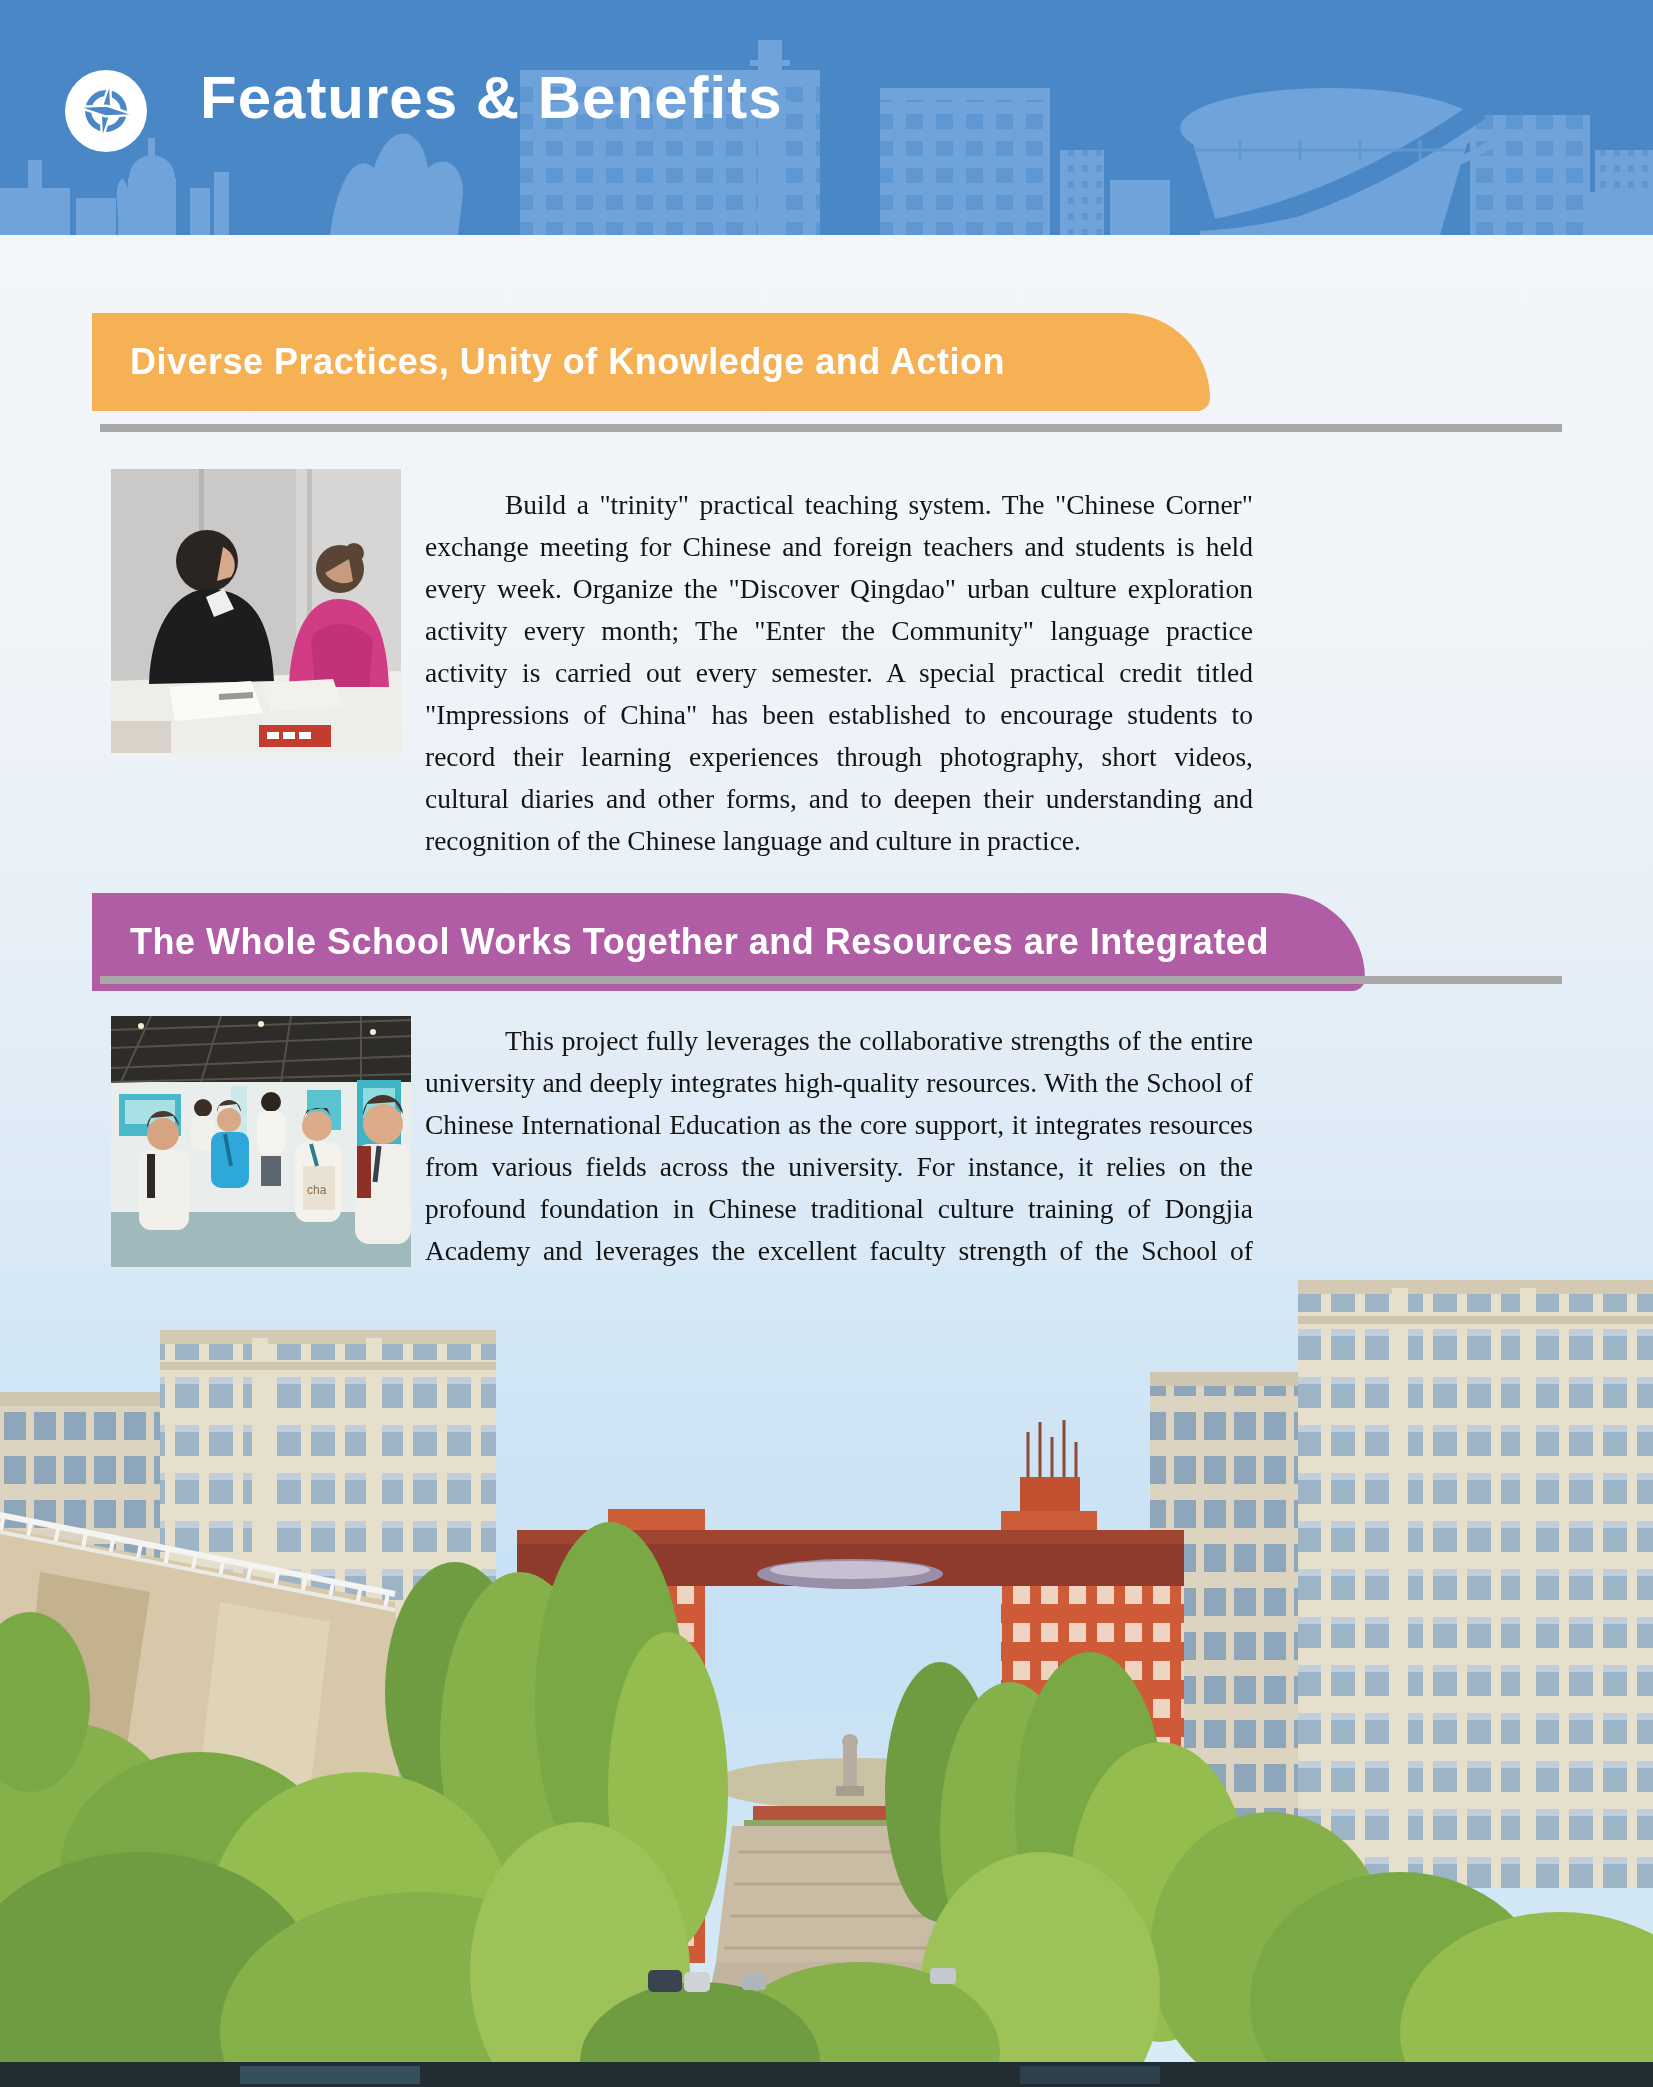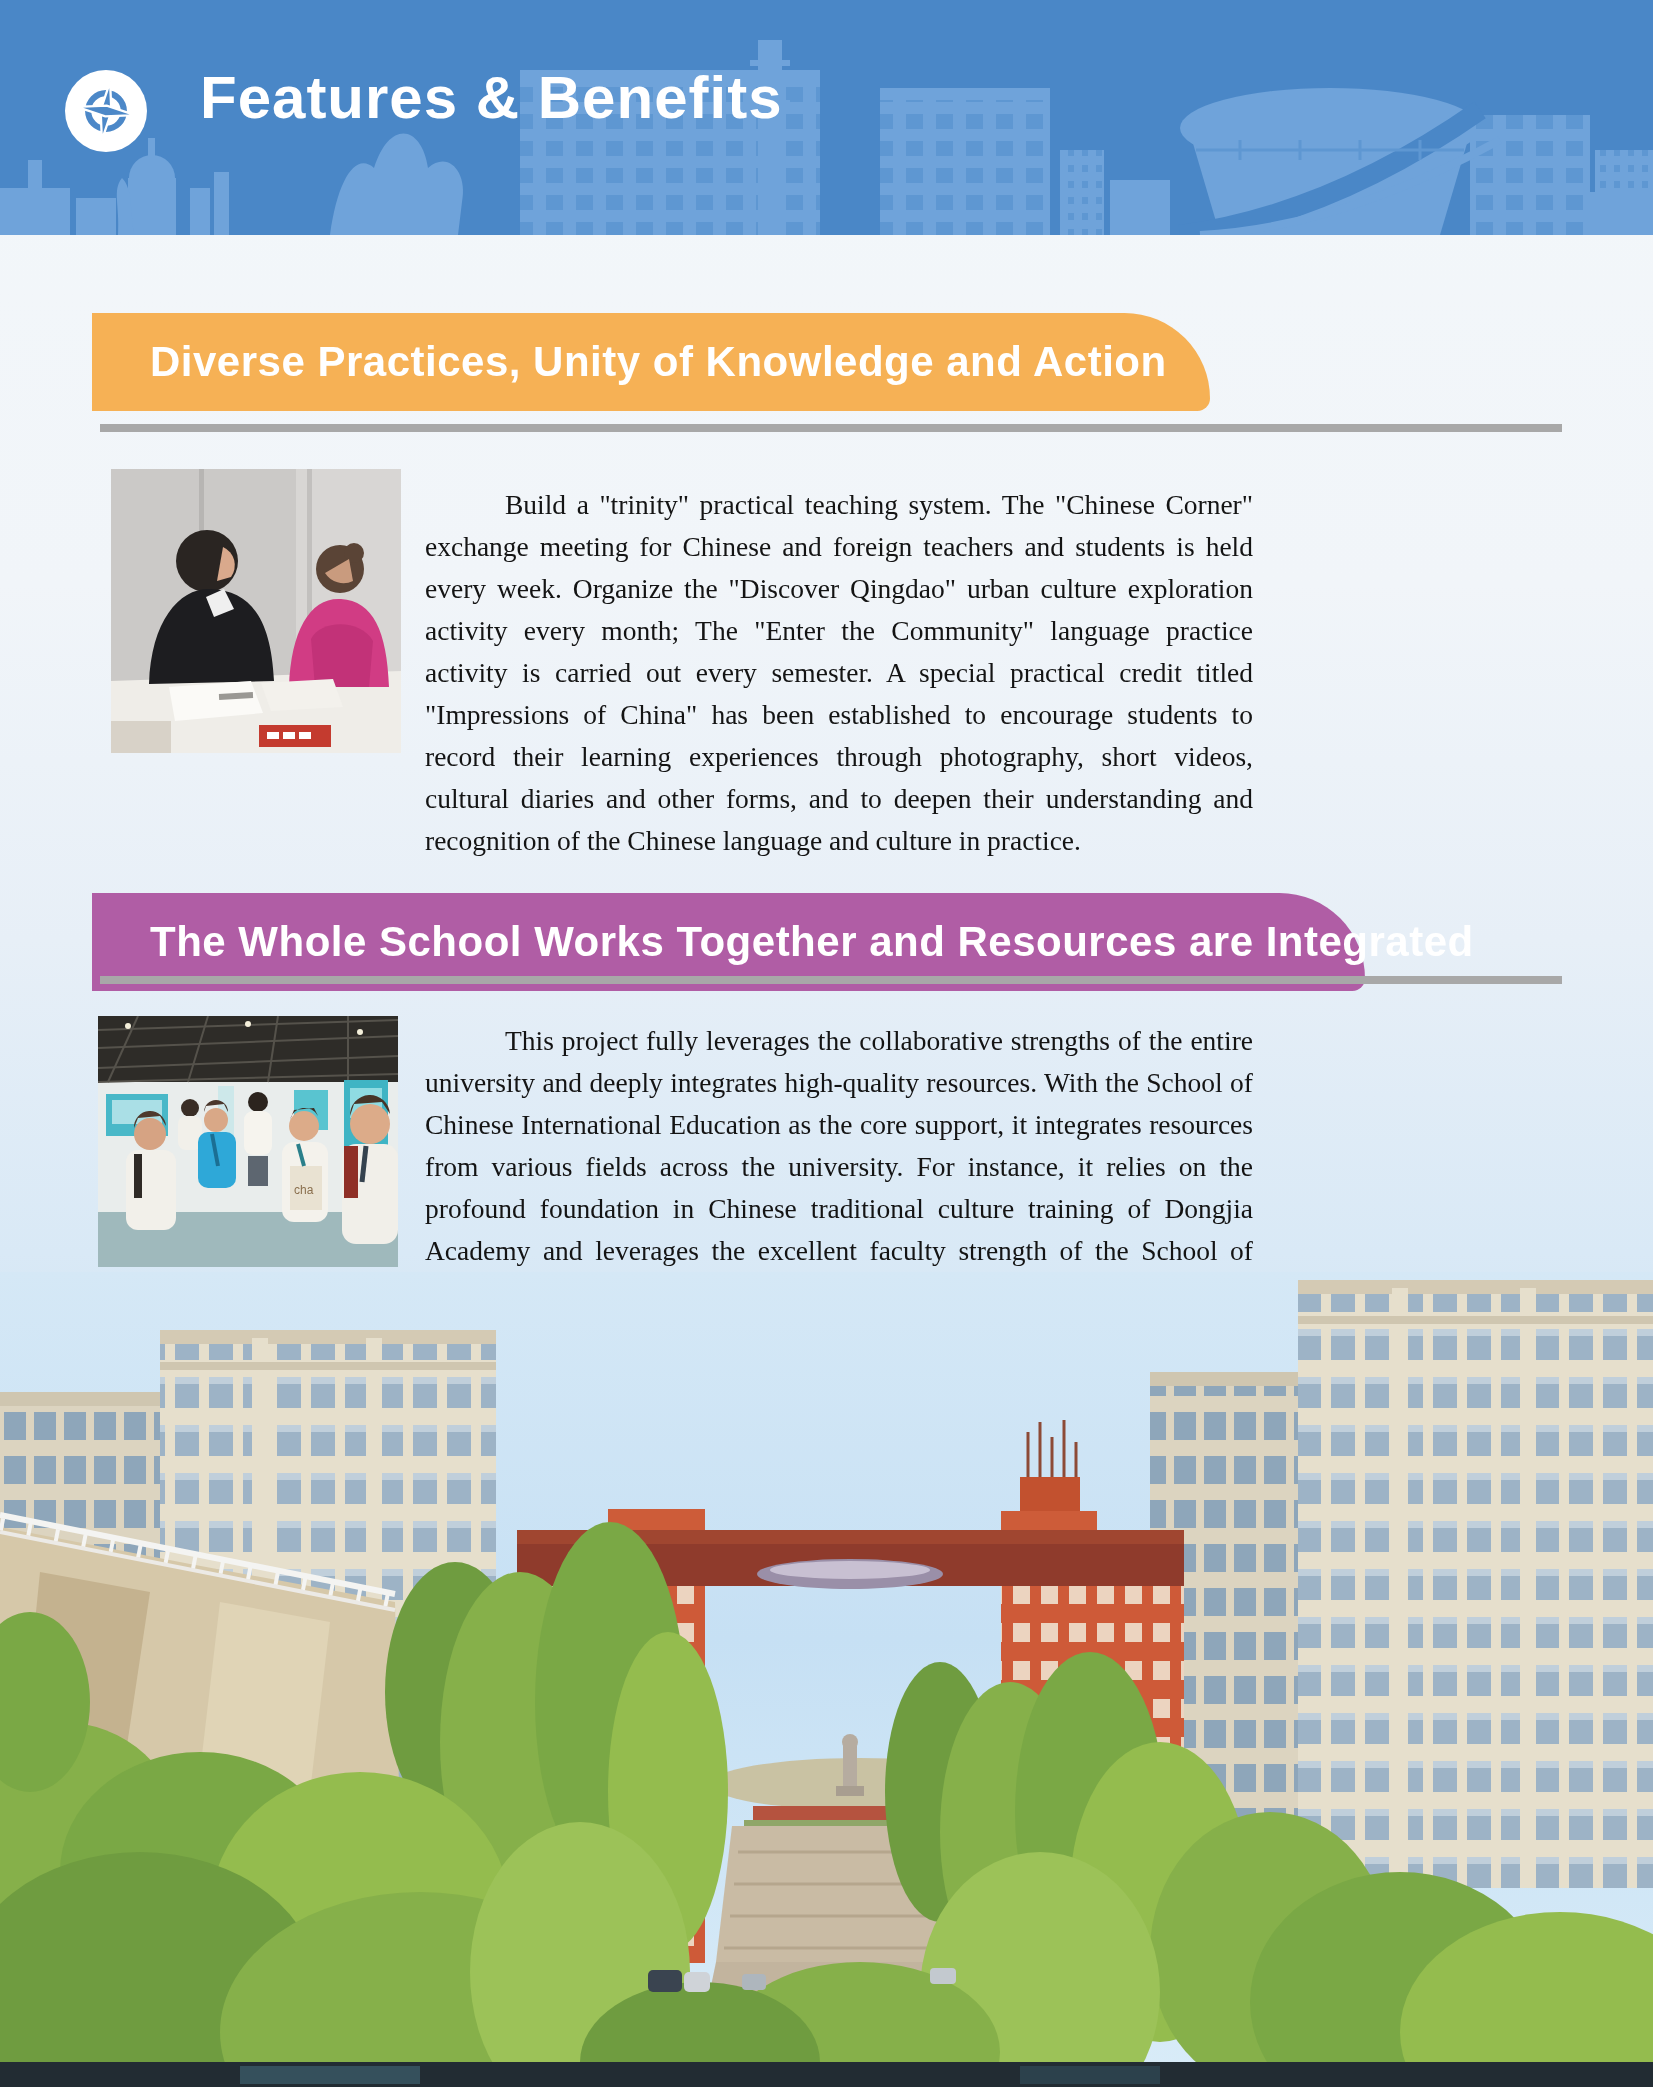--- a/index.html
+++ b/index.html
@@ -9,36 +9,36 @@
     background:linear-gradient(180deg,#f3f7fa 0%,#f1f5f9 28%,#e7eff7 45%,#d9e9f6 60%,#cfe3f3 70%,#cfe3f3 100%);
   }
   .abs{position:absolute;}
   
   .header{left:0;top:0;width:1653px;height:235px;background:#4a87c7;}
   .header-skyline{left:0;bottom:0;width:1653px;height:235px;}
   .logo-badge{left:65px;top:70px;width:82px;height:82px;background:#ffffff;border-radius:50%;
     display:flex;align-items:center;justify-content:center;}
   .page-title{left:200px;top:63px;color:#ffffff;font-size:60px;font-weight:700;letter-spacing:1px;}
   
-  .banner{height:98px;display:flex;align-items:center;padding-left:58px;
-    color:#ffffff;font-size:42px;font-weight:600;letter-spacing:.5px;
+  .banner{height:98px;display:flex;align-items:center;padding-left:38px;
+    color:#ffffff;font-size:36px;font-weight:600;letter-spacing:.5px;
     border-radius:0 95px 14px 0;box-sizing:border-box;white-space:nowrap;}
   .banner-1{left:92px;top:313px;width:1118px;background:#f6b155;}
   .banner-2{left:92px;top:893px;width:1273px;background:#b05da5;}
   .rule{left:100px;width:1462px;height:8px;background:#a8a8a8;}
   .rule-1{top:424px;}
   .rule-2{top:976px;}
   
   .para{font-family:"Liberation Serif","DejaVu Serif",serif;color:#141414;
     font-size:27.5px;line-height:42px;text-align:justify;text-indent:80px;}
   .para-1{left:425px;top:484px;width:828px;}
   .para-2{left:425px;top:1020px;width:828px;}
   .photo{overflow:hidden;}
   .photo-1{left:111px;top:469px;width:290px;height:284px;}
-  .photo-2{left:98px;top:1016px;width:300px;height:251px;}
+  .photo-2{left:111px;top:1016px;width:300px;height:251px;}
   
   .campus{left:0;top:1272px;width:1653px;height:815px;}
   svg{display:block;}
 </style>
 </head>
 <body>
 
 <div class="abs header">
   <svg class="abs header-skyline" viewBox="0 0 1653 235" preserveAspectRatio="none">
     <defs>

